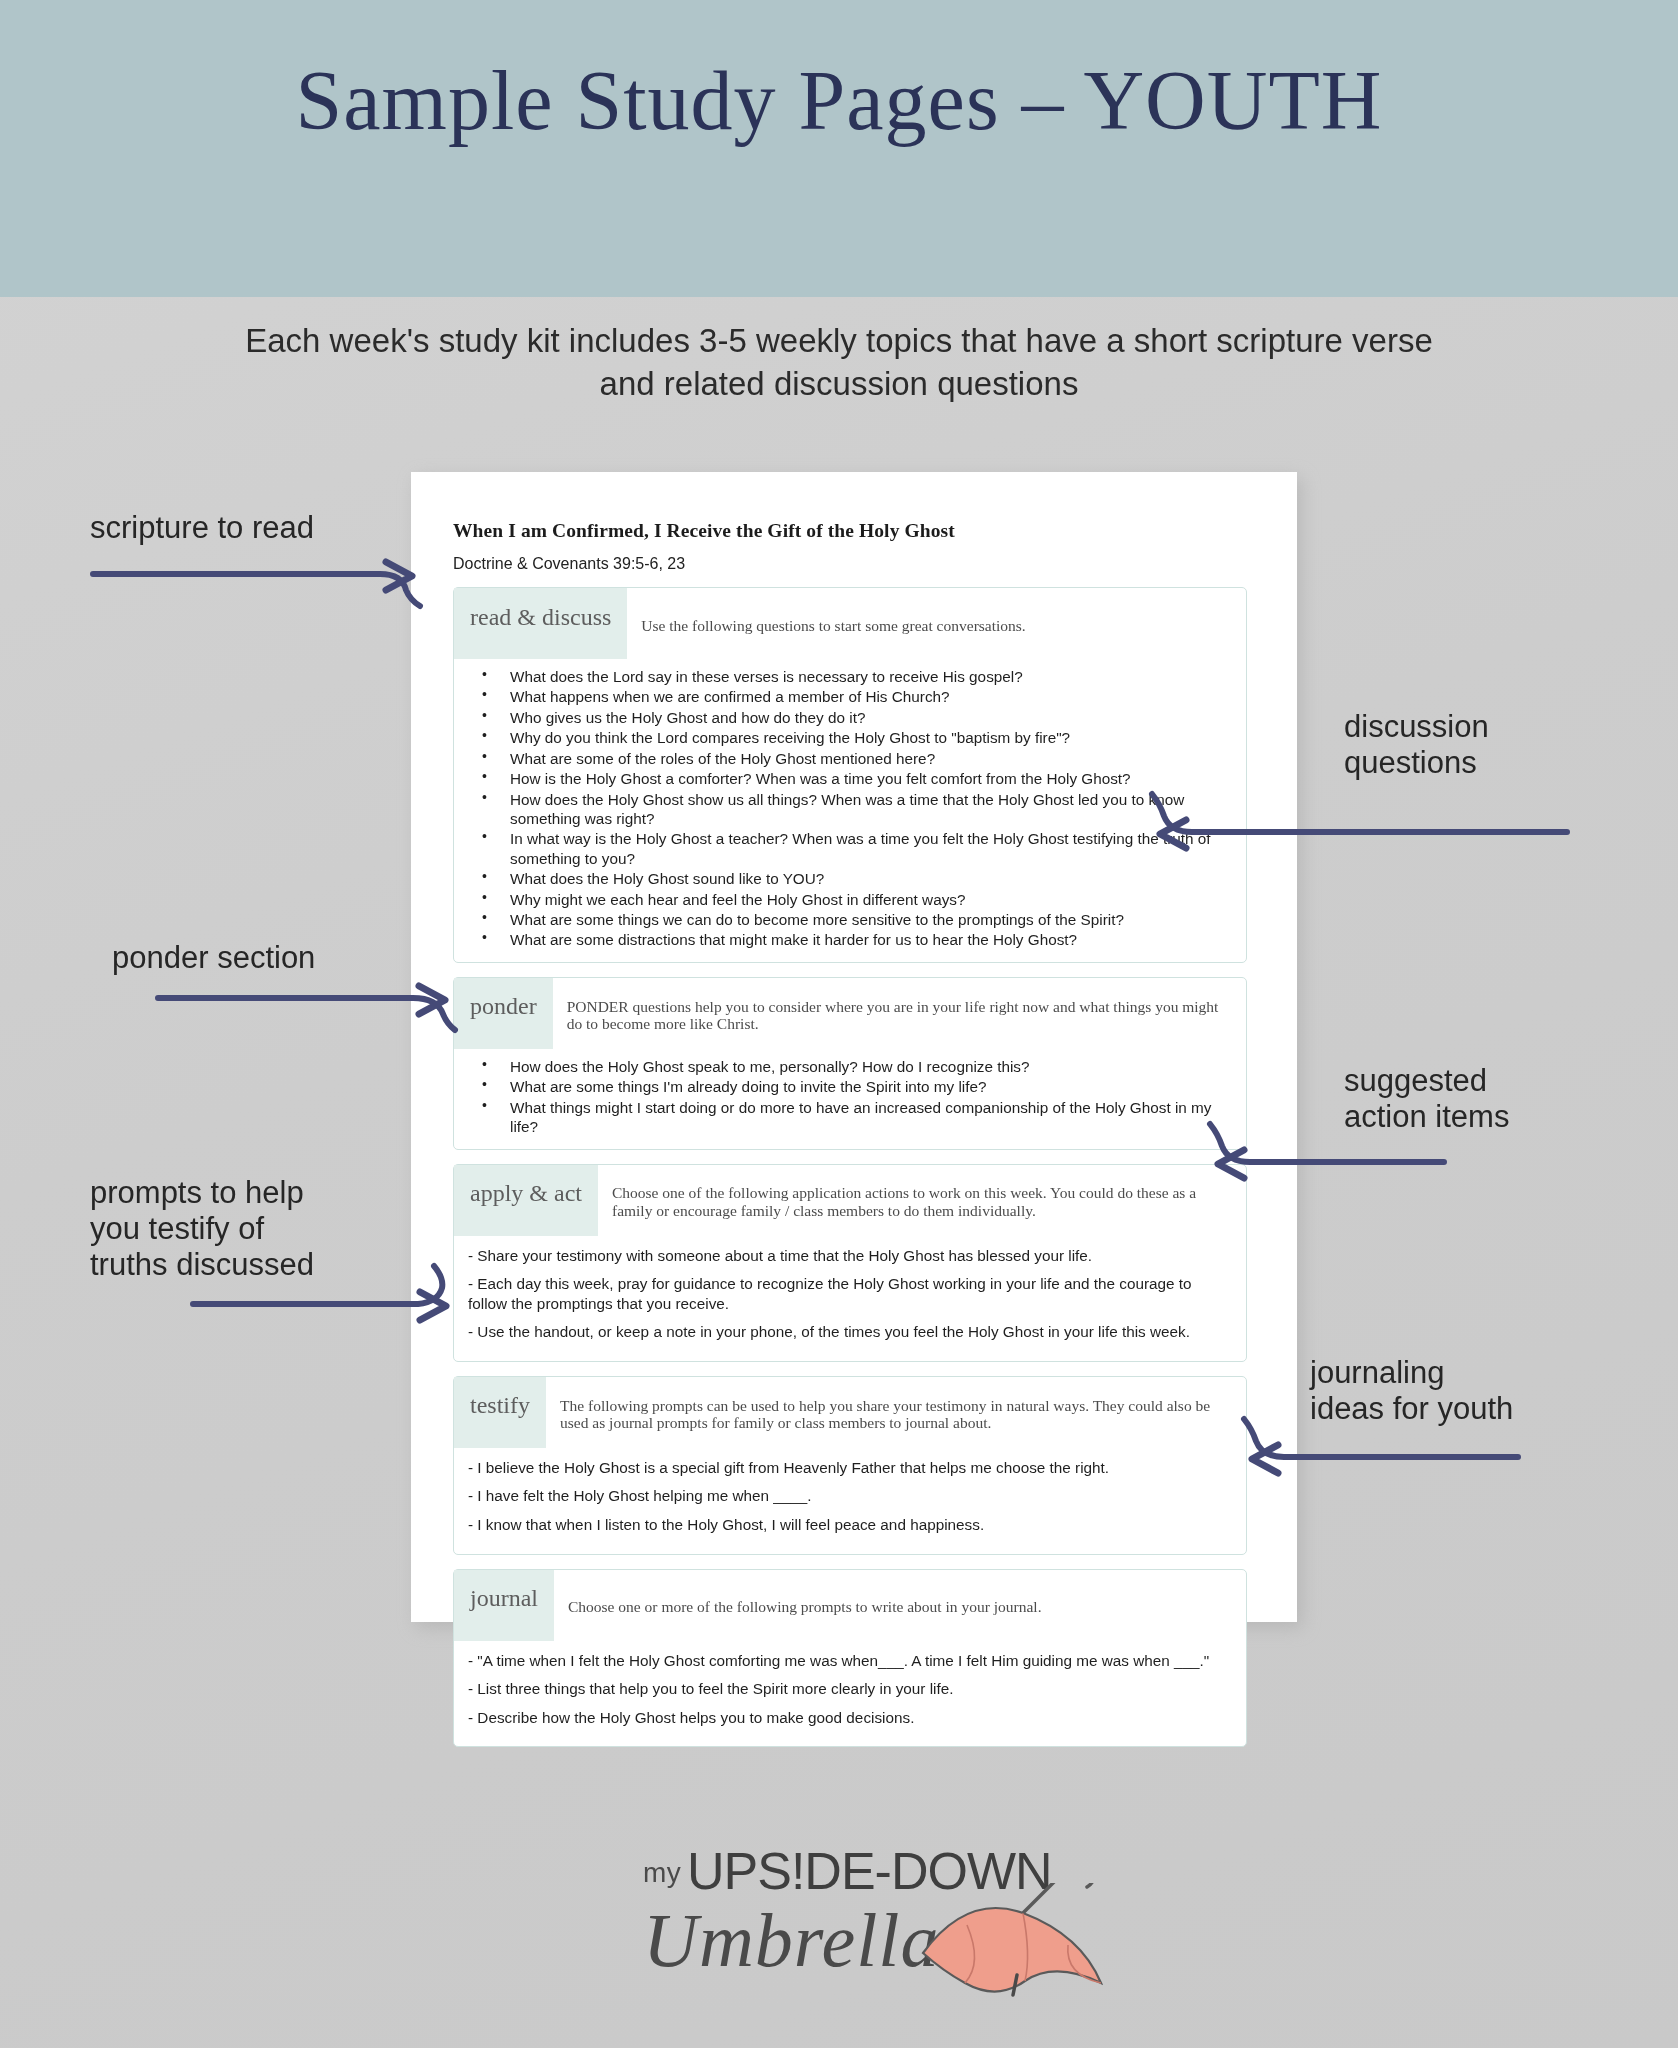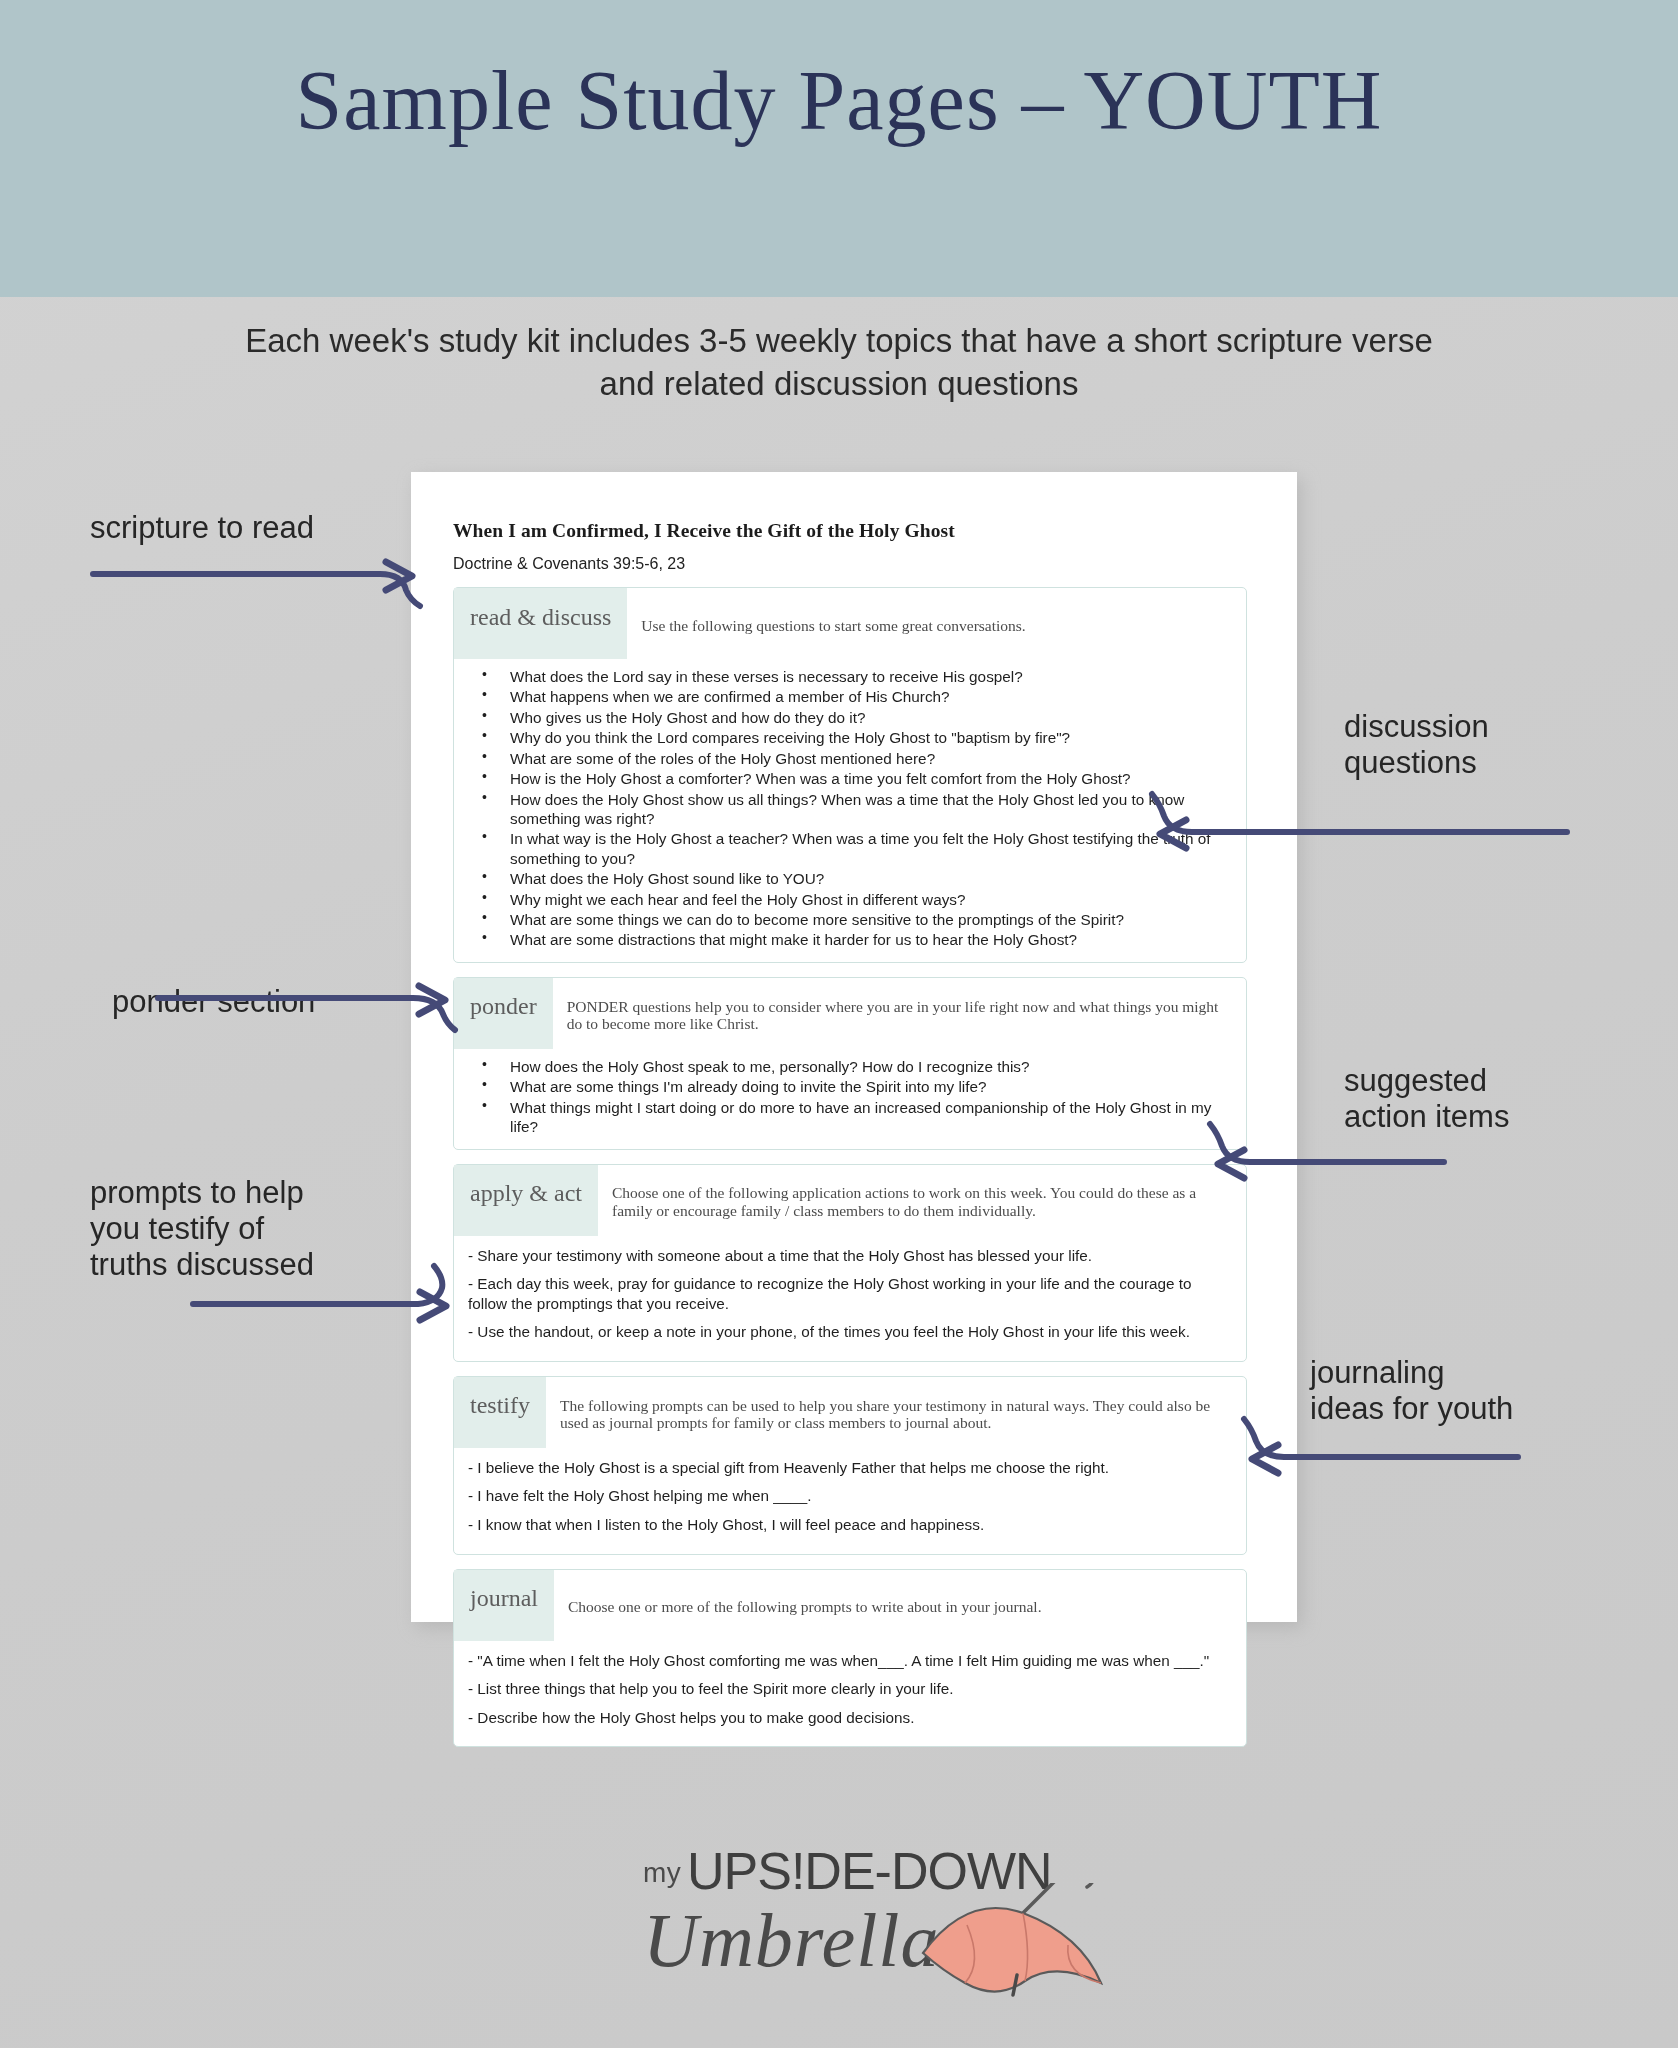--- a/index.html
+++ b/index.html
@@ -283,21 +283,21 @@
 
   </div>
 </div>
 
 <div class="anno" style="left:90px; top:510px;">scripture to read</div>
 <svg class="arrow-svg" style="left:90px; top:552px;" width="330" height="50">
   <path d="M3,22 L290,22 Q312,22 316,38 Q320,48 330,54" fill="none" stroke="#454a77" stroke-width="6" stroke-linecap="round"></path>
   <path d="M296,10 L322,24 L296,38" fill="none" stroke="#454a77" stroke-width="7" stroke-linecap="round" stroke-linejoin="round"></path>
 </svg>
 
-<div class="anno" style="left:112px; top:984px;">ponder section</div>
+<div class="anno" style="left:112px; top:940px;">ponder section</div>
 <svg class="arrow-svg" style="left:155px; top:978px;" width="300" height="50">
   <path d="M3,20 L258,20 Q282,20 288,36 Q292,46 300,52" fill="none" stroke="#454a77" stroke-width="6" stroke-linecap="round"></path>
   <path d="M264,8 L290,22 L264,36" fill="none" stroke="#454a77" stroke-width="7" stroke-linecap="round" stroke-linejoin="round"></path>
 </svg>
 
 <div class="anno" style="left:90px; top:1175px;">prompts to help
 you testify of
 truths discussed</div>
 <svg class="arrow-svg" style="left:190px; top:1282px;" width="270" height="50">
   <path d="M3,22 L228,22 Q248,20 252,6 Q254,-4 244,-16" fill="none" stroke="#454a77" stroke-width="6" stroke-linecap="round"></path>

